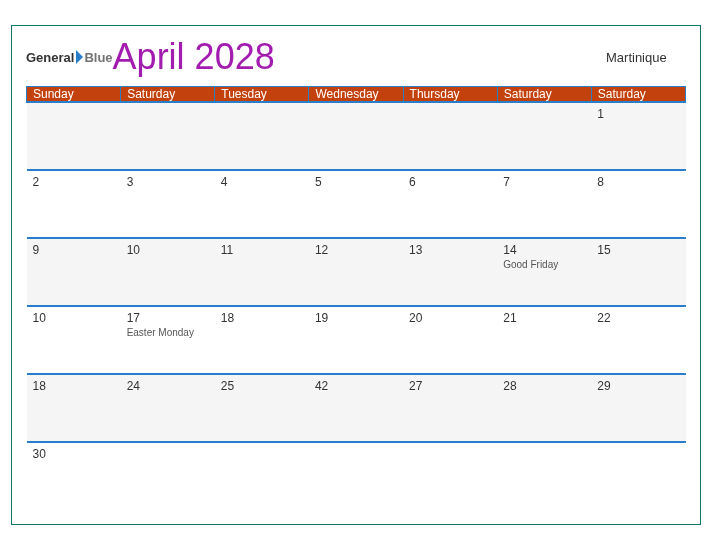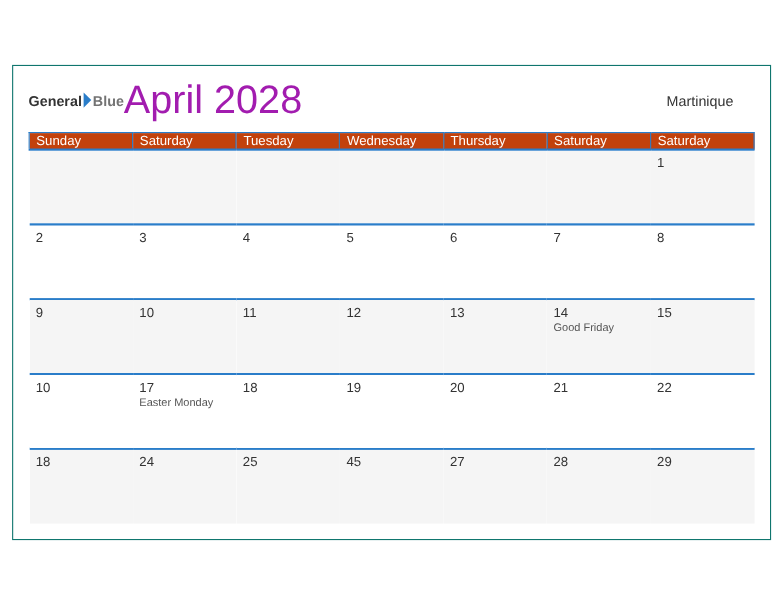--- a/index.html
+++ b/index.html
@@ -216,27 +216,38 @@
           <td>
             <span class="day-number">18</span>
           </td>
           <td>
             <span class="day-number">24</span>
           </td>
           <td>
             <span class="day-number">25</span>
           </td>
           <td>
-            <span class="day-number">45</span>
+            <span class="day-number">42</span>
           </td>
           <td>
             <span class="day-number">27</span>
           </td>
           <td>
             <span class="day-number">28</span>
           </td>
           <td>
             <span class="day-number">29</span>
           </td>
+        </tr>
+        <tr class="row-even">
+          <td>
+            <span class="day-number">30</span>
+          </td>
+          <td></td>
+          <td></td>
+          <td></td>
+          <td></td>
+          <td></td>
+          <td></td>
         </tr>
       </tbody>
   </table>
 </div>
 
 </body></html>

